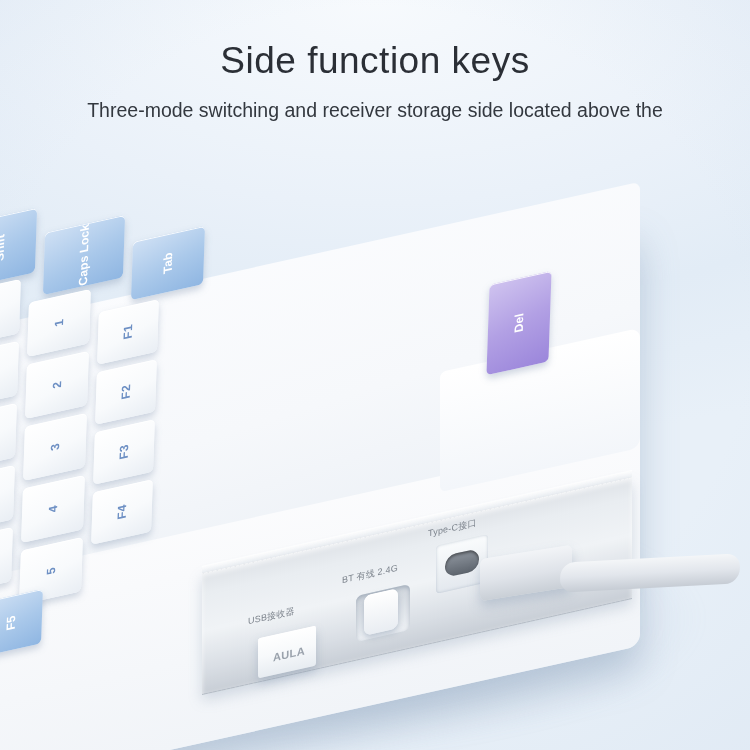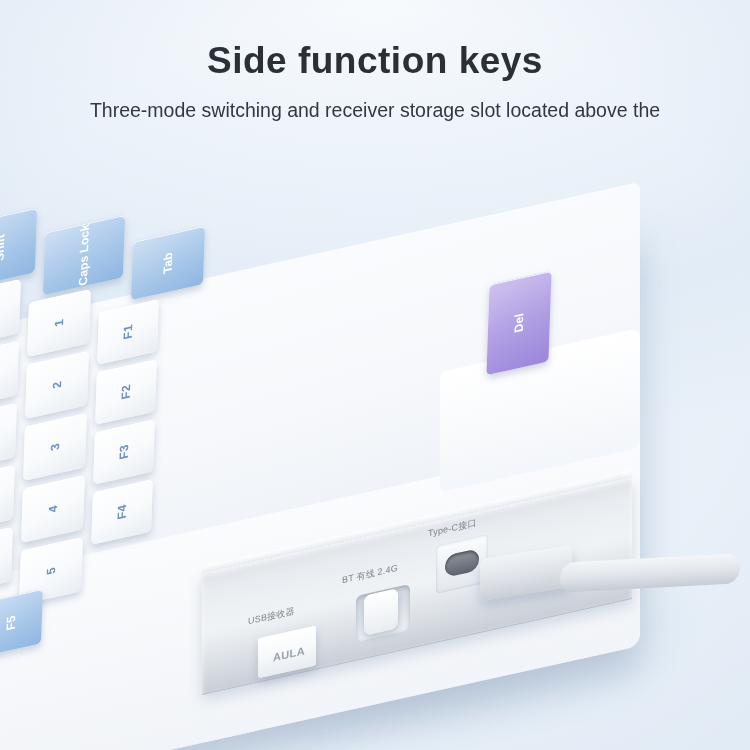--- a/index.html
+++ b/index.html
@@ -11,21 +11,21 @@
   .stage{
     position:relative;width:750px;height:750px;overflow:hidden;
     background:linear-gradient(180deg,#f2f6fb 0%,#eaf1f9 32%,#e4edf7 55%,#eef4fa 78%,#f4f8fc 100%);
   }
   
   .headline{
     position:absolute;left:0;top:40px;width:750px;text-align:center;
     z-index:40;
   }
   .headline h1{
-    margin:0;font-weight:700;font-size:37px;color:#2b2f36;letter-spacing:.5px;text-align:center;
+    margin:0;font-weight:400;font-size:37px;color:#2b2f36;letter-spacing:.5px;text-align:center;
   }
   .headline p{
     margin:14px auto 0;width:700px;font-size:19.5px;line-height:1.45;color:#33383f;font-weight:400;
   }
 
   
   .bg-wash{
     position:absolute;inset:0;
     background:
       radial-gradient(120% 60% at 50% 0%, #f7fafd 0%, #eaf1f9 45%, #e2ecf6 70%, #e8f0f8 100%);
@@ -261,17 +261,17 @@
 
     <div class="cable-plug"></div>
     <div class="cable"></div>
   </div>
 
   <div class="vign"></div>
 
   <div class="headline">
     <h1>Side function keys</h1>
     <p>
-      <span>Three-mode switching and receiver storage slot located above the</span><br>
+      <span>Three-mode switching and receiver storage side located above the</span><br>
     </p>
   </div>
 
 </div>
 
 </body></html>

